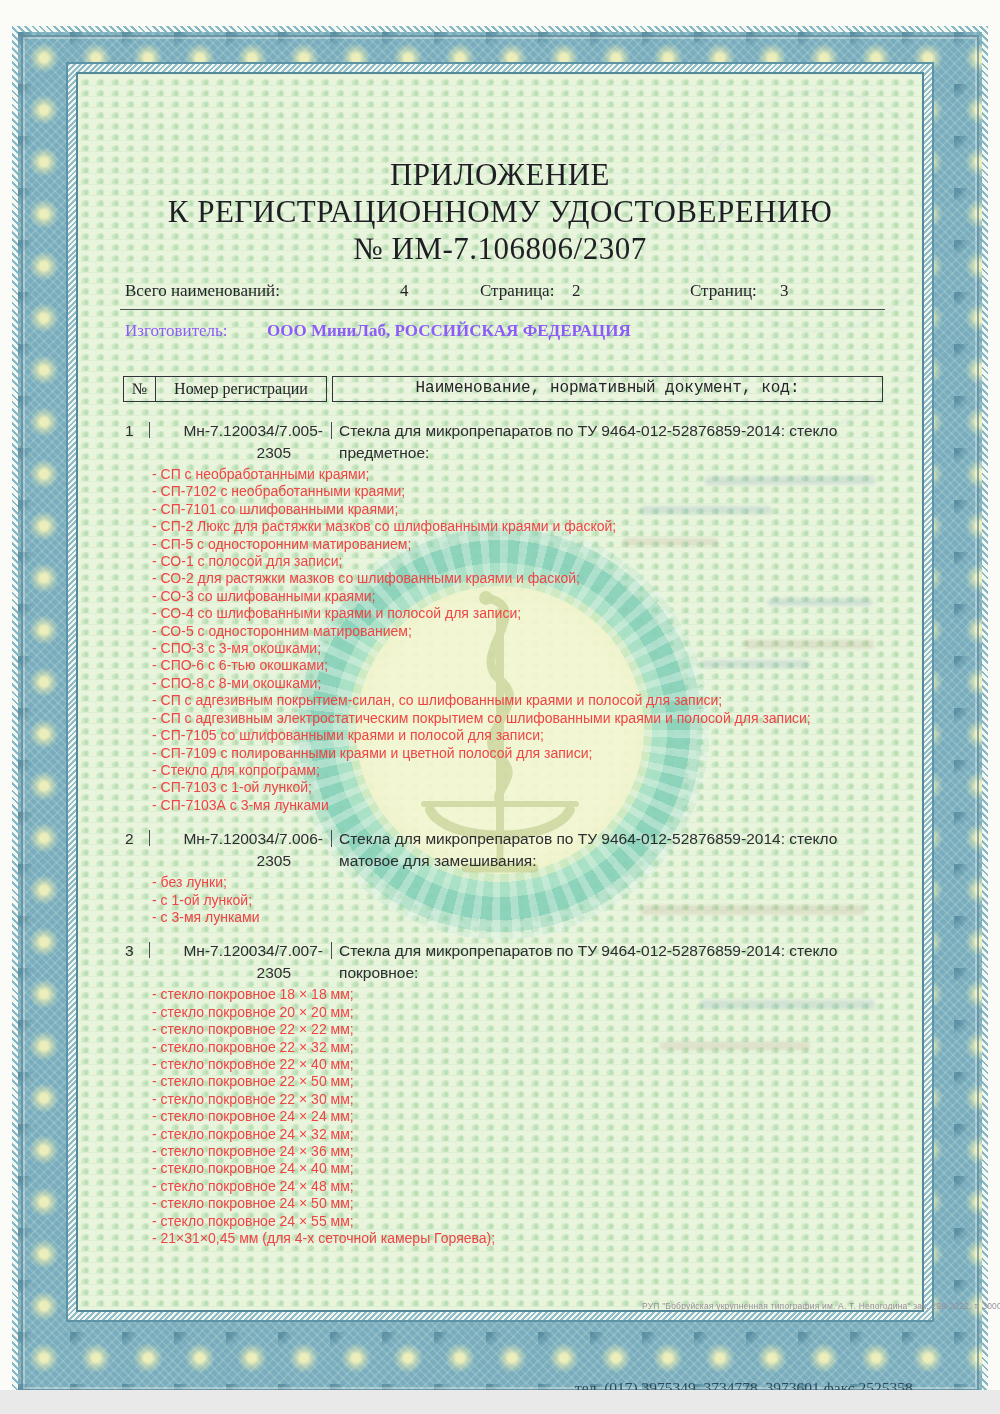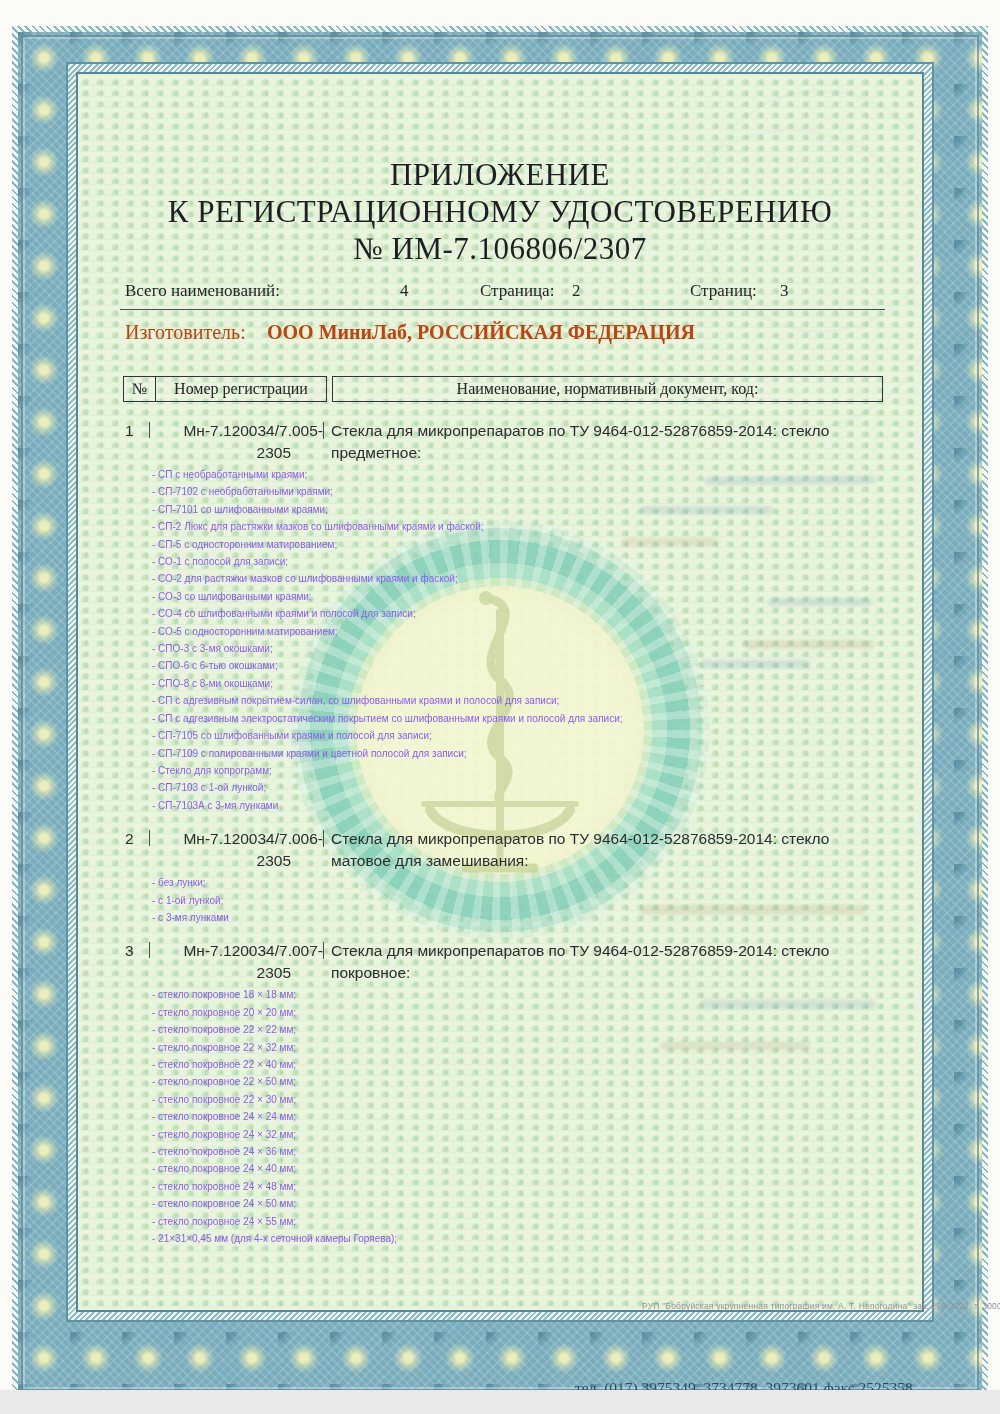--- a/index.html
+++ b/index.html
@@ -45,40 +45,40 @@
   .arc{position:absolute;border:1px solid rgba(118,184,204,.20);border-radius:50%;filter:blur(1px);}
   .title{position:absolute;left:95px;top:156px;width:810px;text-align:center;
     font-family:"Liberation Serif",serif;font-size:31px;line-height:37px;color:#1e1f24;
     letter-spacing:.5px;}
   .meta{position:absolute;top:281px;left:125px;width:760px;height:22px;
     font-family:"Liberation Serif",serif;font-size:17px;color:#232428;}
   .meta span{position:absolute;top:0;white-space:nowrap;}
   .rule{position:absolute;top:309px;left:120px;width:765px;height:0;
     border-top:1.6px solid rgba(45,48,58,.85);}
   .manu{position:absolute;top:321px;left:125px;width:760px;height:22px;
-    font-family:"Liberation Serif",serif;font-size:20px;color:#c2410c;}
+    font-family:"Liberation Serif",serif;font-size:17px;color:#8b5cf6;}
   .manu .value{position:absolute;left:142px;top:0;font-weight:bold;white-space:nowrap;}
   .thead{position:absolute;top:376px;left:123px;width:760px;height:26px;display:flex;
     font-family:"Liberation Serif",serif;font-size:16px;color:#232428;box-sizing:border-box;}
   .thead .cell{border:1.4px solid #33343b;box-sizing:border-box;height:26px;line-height:23px;
     text-align:center;background:rgba(255,255,255,.06);}
   .c-num{width:33px;}
   .c-reg{width:172px;margin-left:-1px;}
-  .c-name{flex:1;margin-left:5px;}
+  .c-name{flex:1;margin-left:5px;font-family:Liberation Mono, monospace;}
   
   .items{position:absolute;top:420px;left:125px;width:760px;}
   .item{margin-bottom:14px;}
   .item-head{display:flex;font-size:15.5px;line-height:21.5px;color:#2c2d31;}
   .cell-num{width:30px;position:relative;flex:none;}
   .cell-num::after{content:'';position:absolute;right:5px;top:2px;height:16px;width:1px;background:#4a4b52;}
   .cell-reg{width:168px;flex:none;text-align:right;}
   .cell-reg .reg2{padding-right:32px;}
-  .cell-desc{width:524px;flex:none;margin-left:0;padding-left:8px;position:relative;}
+  .cell-desc{width:524px;flex:none;margin-left:8px;padding-left:8px;position:relative;}
   .cell-desc::before{content:'';position:absolute;left:0;top:2px;height:17px;width:1px;background:#4a4b52;}
-  .entries{margin:3px 0 0 27px;font-size:10px;line-height:17.4px;color:#8b5cf6;}
+  .entries{margin:3px 0 0 27px;font-size:14px;line-height:17.4px;color:#ef4444;}
   
   .print-info{position:absolute;top:1301px;left:642px;width:300px;font-size:8.5px;
     color:#9b8f9d;letter-spacing:.2px;white-space:nowrap;}
   .phone{position:absolute;top:1379px;left:575px;font-family:"Liberation Serif",serif;
     font-size:15.5px;color:#2d4a5c;white-space:nowrap;}
 </style>
 </head>
 <body>
 
 <div class="page">

